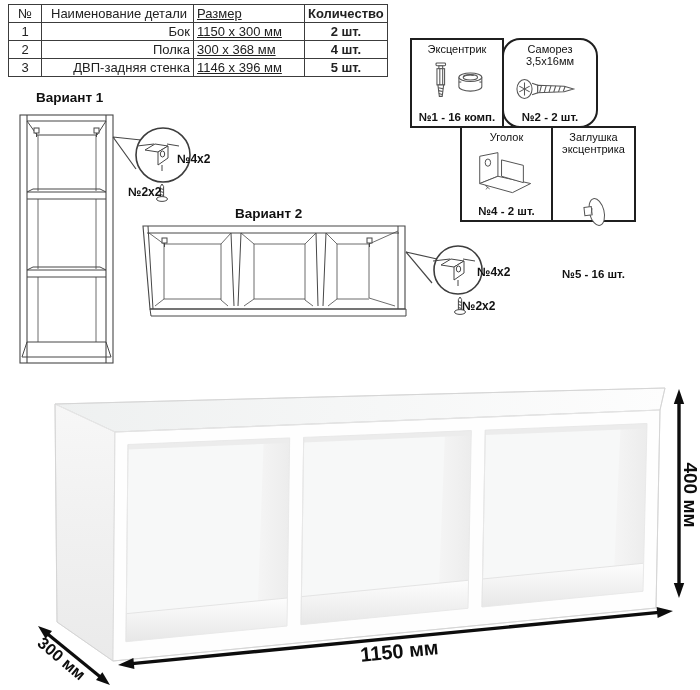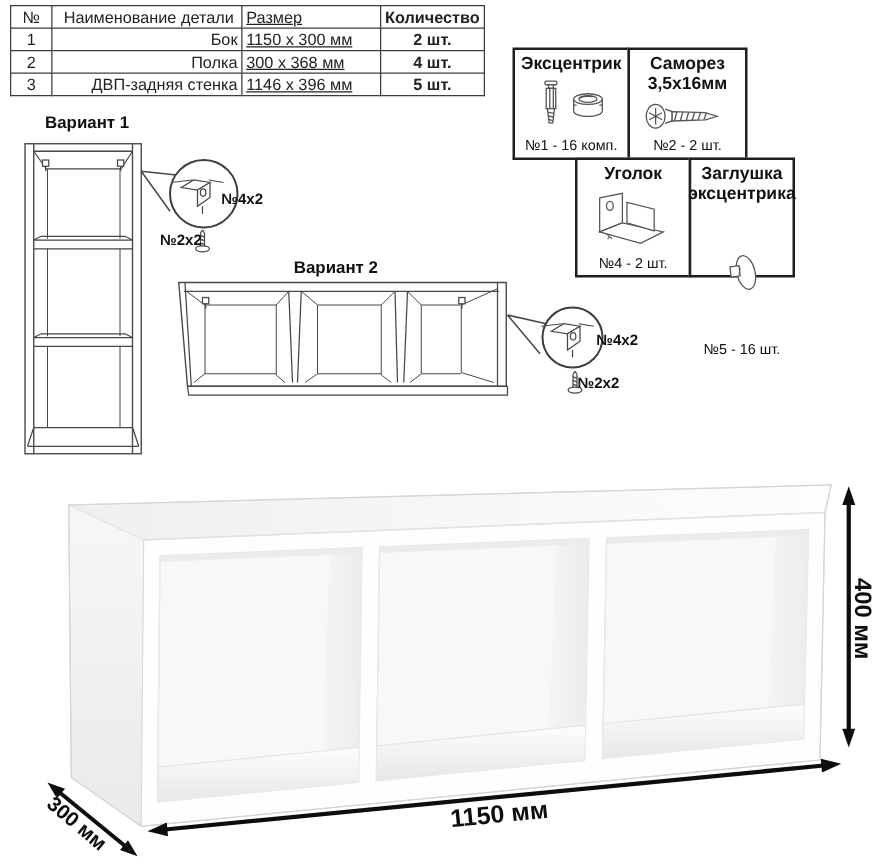--- a/index.html
+++ b/index.html
@@ -18,22 +18,22 @@
   }
   #parts-table .c-num{width:26px;text-align:center;}
   #parts-table .c-name{width:142px;text-align:right;padding-left:6px;}
   #parts-table .c-size{width:104px;text-align:left;text-decoration:underline;}
   #parts-table .c-qty{width:72px;text-align:center;font-weight:bold;}
   
   .hw-cell{
     position:absolute;box-sizing:border-box;border:2px solid #1f1f1f;background:#fff;
     display:flex;flex-direction:column;align-items:center;justify-content:space-between;
   }
-  .hw-name{font-weight:bold;font-size:14px;line-height:1.12;text-align:center;padding:3px 1px 0;color:#111;}
-  .hw-count{font-weight:normal;font-size:11.5px;padding-bottom:3px;color:#111;white-space:nowrap;}
+  .hw-name{font-weight:normal;font-size:11px;line-height:1.12;text-align:center;padding:3px 1px 0;color:#111;}
+  .hw-count{font-weight:bold;font-size:11.5px;padding-bottom:3px;color:#111;white-space:nowrap;}
   .hw-icon{flex:0 0 auto;}
   
   #art{position:absolute;left:0;top:0;}
   .lbl{font-family:"Liberation Sans",sans-serif;font-weight:bold;fill:#111;}
   .dim{font-family:"Liberation Sans",sans-serif;font-weight:bold;fill:#0d0d0d;}
 </style>
 </head>
 <body>
 
 <div id="canvas">
@@ -240,21 +240,21 @@
         <ellipse cx="58" cy="16" rx="12" ry="4.5"></ellipse>
         <ellipse cx="58" cy="16" rx="7.5" ry="2.8" fill="none"></ellipse>
         <path d="M50.5,16 a7.5,2.8 0 0 1 11,-2" fill="none"></path>
         <line x1="46" y1="21" x2="48.5" y2="21"></line>
           <line x1="70" y1="21" x2="67.5" y2="21"></line>
       </g>
     </svg>
     <span class="hw-count">№1 - 16 комп.</span>
   </div>
 
-  <div class="hw-cell" style="left:502px;top:38px;width:96px;height:90px;">
+  <div class="hw-cell" style="left:502px;top:38px;width:96px;height:90px;border-radius:18px;">
     <span class="hw-name">Саморез 3,5х16мм</span>
     <svg class="hw-icon" width="86" height="34" viewBox="0 0 88 36">
       <g stroke="#555" fill="#ffffff" stroke-width="1.1">
         <ellipse cx="17" cy="18" rx="8" ry="10"></ellipse>
         <path d="M17,11 V25 M11.5,15 L22.5,21 M11.5,21 L22.5,15" fill="none"></path>
         <path d="M25,12 L31,14 L31,22 L25,24" fill="none"></path>
         <path d="M31,14 L59,15 L69,18 L59,21 L31,22 Z"></path>
         <path d="M35,14.2 L33,21.8 M40,14.4 L38,21.6 M45,14.6 L43,21.4 M50,14.8 L48,21.2 M55,15 L53,21 M60,15.4 L58,20.6" fill="none"></path>
       </g>
     </svg>

